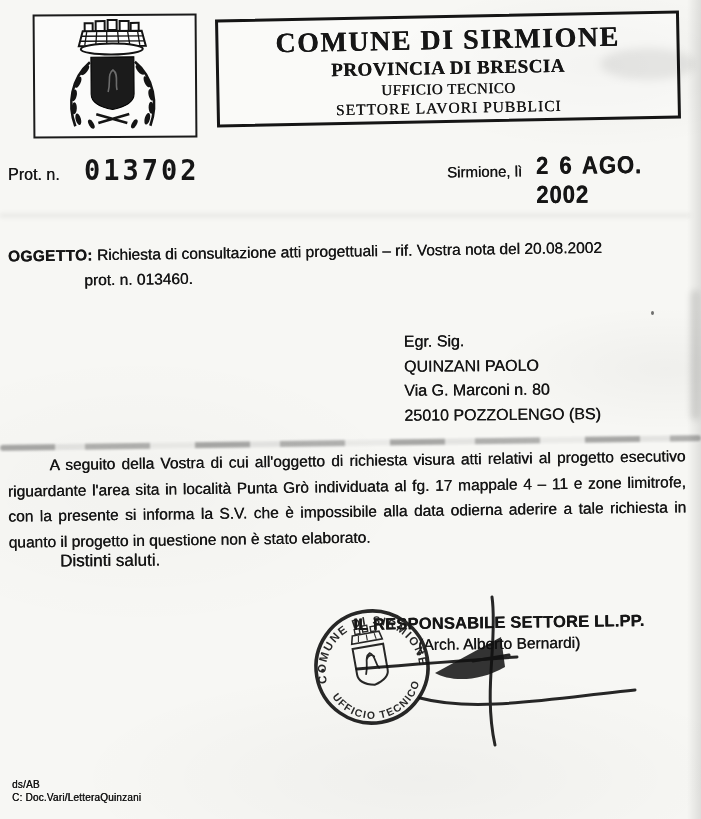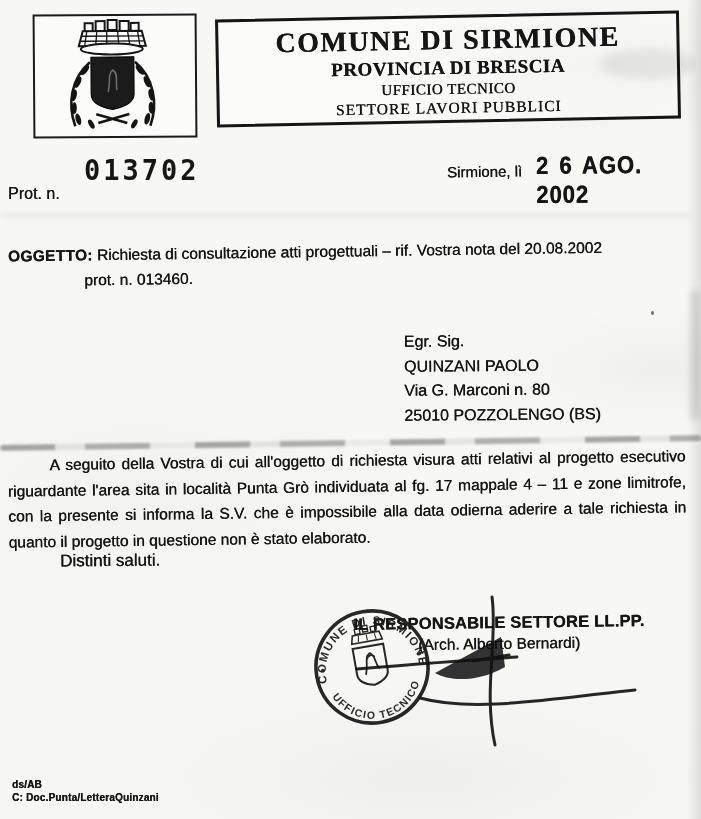--- a/index.html
+++ b/index.html
@@ -32,21 +32,21 @@
     text-align:center;
     font-family:"Liberation Serif", serif;
     background:rgba(255,255,255,0.35);
   }
   .head-commune{font-size:28px;font-weight:bold;letter-spacing:1.5px;margin-top:6px;}
   .head-province{font-size:19px;font-weight:bold;letter-spacing:0.5px;margin-top:1px;}
   .head-office{font-size:15px;letter-spacing:0.5px;margin-top:2px;}
   .head-sector{font-size:15.5px;letter-spacing:1px;margin-top:1px;}
 
   
-  .prot-label{left:8px;top:166px;font-size:16px;margin-top:19px;}
+  .prot-label{left:8px;top:166px;font-size:16px;}
   .prot-number{
     left:84px;top:155px;
     font-family:"DejaVu Sans Mono", monospace;
     font-size:27px;font-weight:bold;letter-spacing:3px;
     transform:scaleY(1.05);
   }
   .date-place{left:447px;top:163px;font-size:15px;transform:rotate(-0.8deg);}
   .date-stamp{
     left:536px;top:154px;
     font-size:22px;font-weight:bold;letter-spacing:1px;word-spacing:3px;
@@ -83,21 +83,21 @@
   .sig-typed{
     left:348px;top:613px;width:302px;
     text-align:center;transform:rotate(-0.8deg);z-index:1;
   }
   .sig-role{font-size:16.5px;font-weight:bold;letter-spacing:0.2px;}
   .sig-name{font-size:15.5px;margin-top:3px;}
   .stamp{left:306px;top:601px;z-index:2;transform:rotate(-10deg);opacity:0.95;}
   .scrawl{left:335px;top:585px;z-index:3;}
 
   
-  .footer{left:12px;top:778px;font-size:10px;line-height:13px;font-weight:bold;letter-spacing:0.2px;}
+  .footer{left:12px;top:778px;font-size:10px;line-height:13px;font-weight:normal;letter-spacing:0.2px;}
 
   
   .artifact{pointer-events:none;}
   .streak-dark{
     left:0;top:440px;width:701px;height:6px;
     background:repeating-linear-gradient(90deg,
       rgba(35,35,35,0.5) 0 55px, rgba(35,35,35,0.12) 55px 85px,
       rgba(35,35,35,0.45) 85px 150px, rgba(35,35,35,0.08) 150px 195px);
     filter:blur(1px);transform:rotate(-0.8deg);border-radius:3px;opacity:0.75;
   }
@@ -232,21 +232,21 @@
       <path d="M157,12 C163,55 148,105 160,160"></path>
       <path d="M138,76 L174,70"></path>
       <path d="M22,84 C70,80 120,76 182,72"></path>
       <path d="M85,113 C140,128 220,113 300,105"></path>
     </g>
     <path d="M100,88 L166,52 L170,82 C142,98 114,96 100,88 Z" fill="#101010" opacity="0.85"></path>
   </svg>
 
   <div class="abs footer ink">
     <div>ds/AB</div>
-    <div>C: Doc.Punta/LetteraQuinzani</div>
+    <div>C: Doc.Vari/LetteraQuinzani</div>
   </div>
 
   <div class="abs artifact streak-dark"></div>
   <div class="abs artifact band-faint"></div>
   <div class="abs artifact smudge-tr"></div>
   <div class="abs artifact edge-right"></div>
   <div class="abs artifact blotch-right"></div>
   <div class="abs artifact speckle"></div>
 
 </div>

